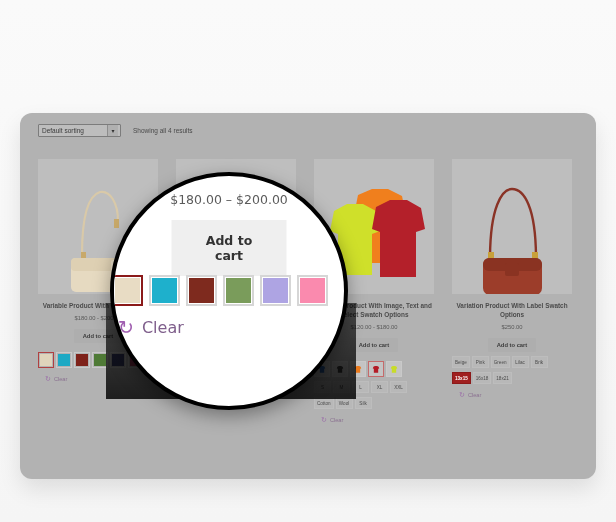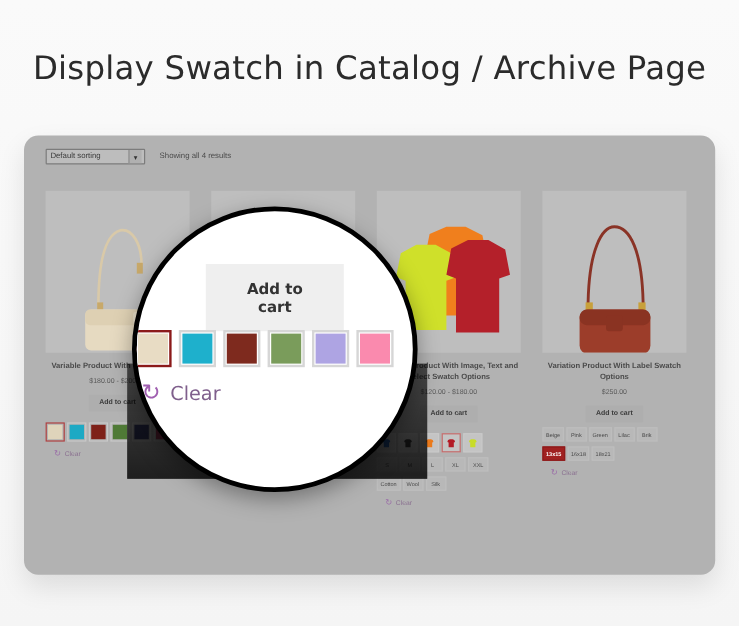--- a/index.html
+++ b/index.html
@@ -209,21 +209,20 @@
 
   
   .bag { width: 100%; height: 100%; }
   .shirt { width: 100%; height: 100%; }
 </style>
 </head>
 <body>
 
 <div class="page">
 
-  <div class="heading">Display Swatch in Catalog / Archive Page</div>
 
   <div class="panel">
 
     <div class="toolbar">
       <div class="sort-select">
         <span>Default sorting</span>
         <span class="caret">▾</span>
       </div>
       <div class="results-count">Showing all 4 results</div>
     </div>
@@ -422,20 +421,21 @@
         </div>
       </div>
 
     </div>
 
     <div class="dim"></div>
     <div class="dim2"></div>
   </div>
 
   <div class="lens">
+    <div class="lens-price">$180.00 – $200.00</div>
     <button class="lens-atc">Add to cart</button>
     <div class="lens-sw">
       <span class="lsw sel">
           <i style="background:#e8dcc4"></i>
         </span>
       <span class="lsw">
           <i style="background:#1eb0cc"></i>
         </span>
       <span class="lsw">
           <i style="background:#7e2a1e"></i>

